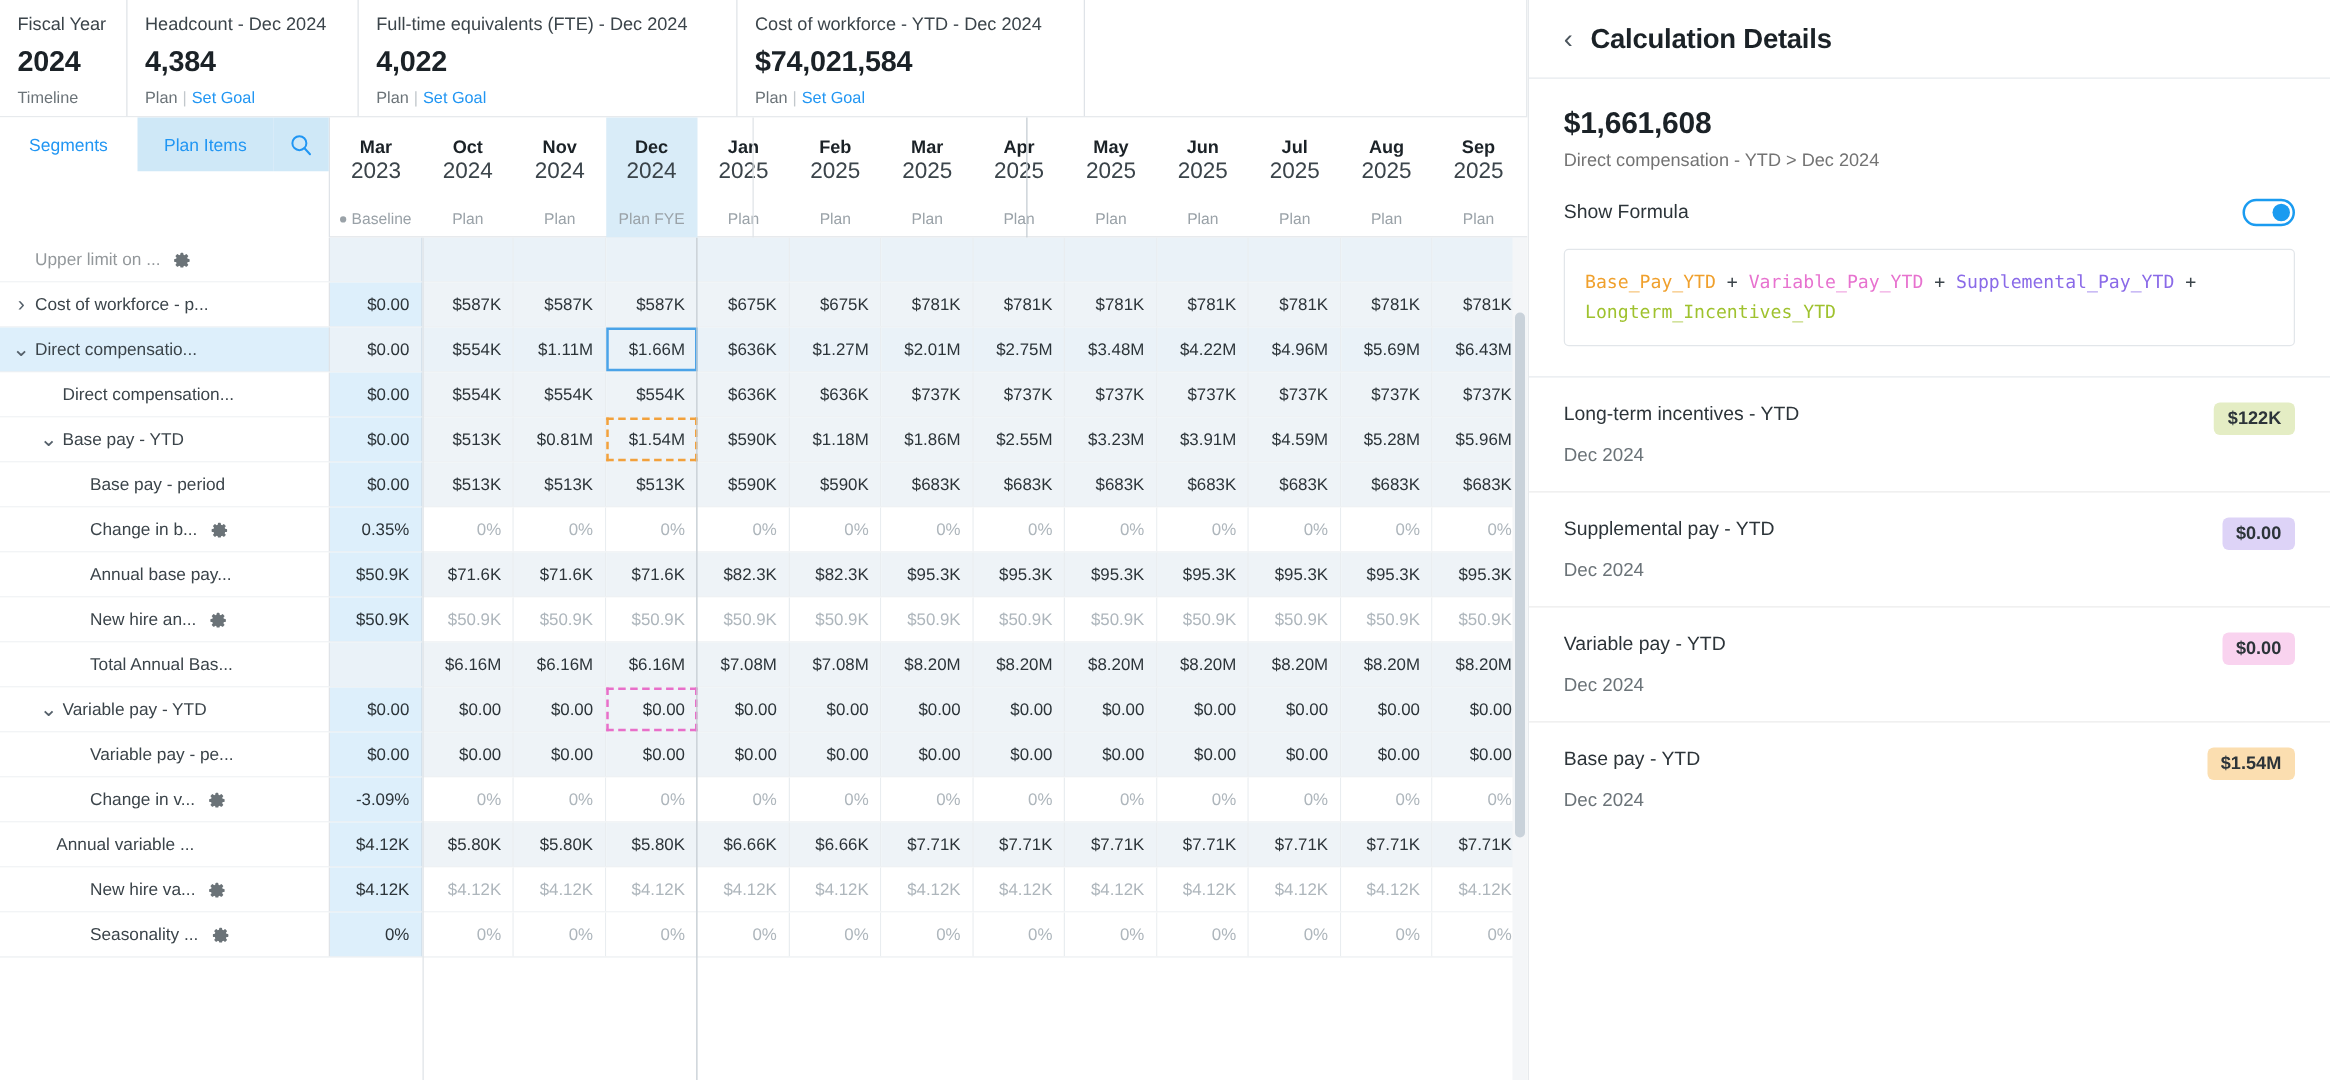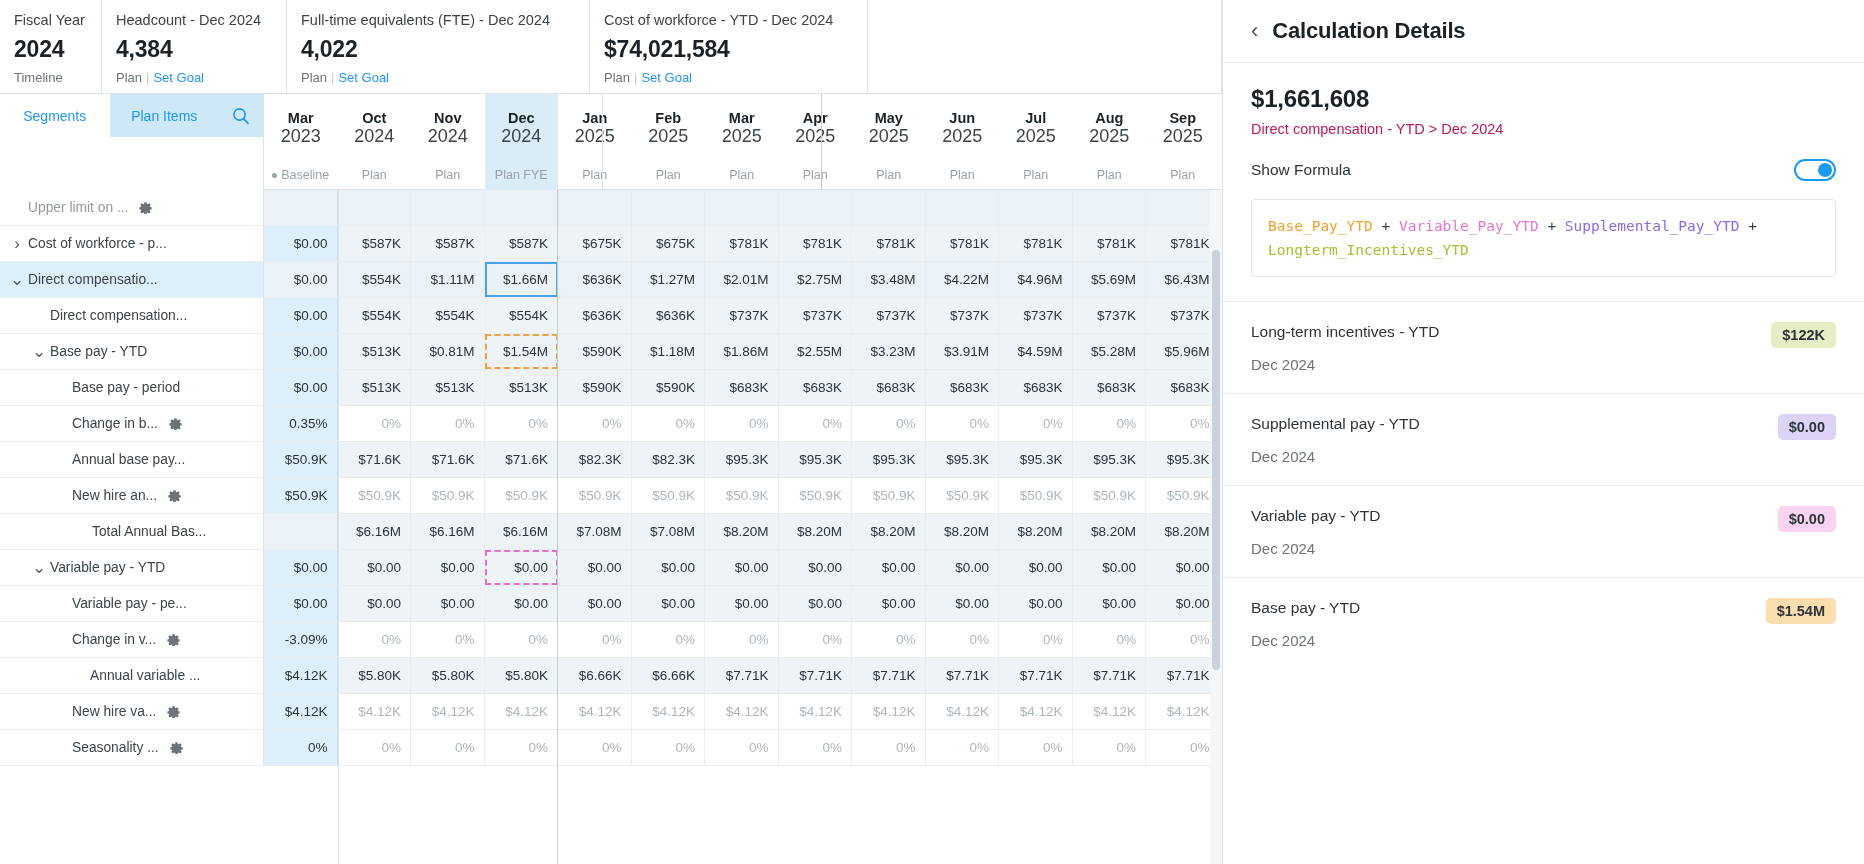--- a/index.html
+++ b/index.html
@@ -80,21 +80,21 @@
   .grid-scroll { position:absolute; right:0; top:190px; width:12px; height:674px; background:#f4f6f8; }
   .grid-scroll .thumb { position:absolute; left:2px; top:60px; width:8px; height:420px; border-radius:4px; background:#c9d2da; }
 
   
   #panel { width:642px; height:864px; background:#fff; border-left:1px solid #dfe3e8; display:flex; flex-direction:column; }
   .panel-head { height:63px; display:flex; align-items:center; padding-left:28px; border-bottom:1px solid #e6eaee; }
   .back-chev { font-size:22px; color:#4b555d; margin-right:14px; cursor:pointer; line-height:1; }
   .panel-title { font-size:22px; font-weight:bold; color:#1b2227; letter-spacing:-0.2px; }
   .panel-body { padding: 22px 28px 0 28px; }
   .calc-value { font-size:24px; font-weight:bold; color:#1b2227; letter-spacing:-0.2px; }
-  .calc-path { font-size:14.5px; color:#be185d; margin-top:8px; }
+  .calc-path { font-size:14.5px; color:#737373; margin-top:8px; }
   .formula-toggle-row { display:flex; align-items:center; justify-content:space-between; margin-top:22px; }
   .formula-toggle-label { font-size:15.5px; color:#2c3439; }
   .toggle { width:42px; height:22px; border-radius:11px; background:#fff; border:2px solid #1a9bf0; position:relative; cursor:pointer; }
   .toggle .knob { position:absolute; right:2px; top:2px; width:14px; height:14px; border-radius:50%; background:#1a9bf0; }
   .formula-box { margin-top:18px; border:1px solid #e2e6ea; border-radius:4px; padding:14px 16px; font-family:"DejaVu Sans Mono", monospace; font-size:14.5px; line-height:24px; }
 
   .panel-list { margin-top:2px; }
   .pl-item { padding:20px 28px 20px 28px; border-top:1px solid #ececec; }
   .pl-item:first-child { border-top:1px solid #e6eaee; margin-top:22px; }
   .pl-row { display:flex; align-items:flex-start; justify-content:space-between; }
@@ -445,21 +445,21 @@
               <div class="cell muted">$50.9K</div>
               <div class="cell muted">$50.9K</div>
               <div class="cell muted">$50.9K</div>
               <div class="cell muted">$50.9K</div>
               <div class="cell muted">$50.9K</div>
               <div class="cell muted">$50.9K</div>
               <div class="cell muted">$50.9K</div>
             </div>
           </div>
           <div class="row">
-            <div class="lbl" style="padding-left: 70px;">
+            <div class="lbl" style="padding-left: 50px;">
               <span class="twisty none">&nbsp;</span>
               <span class="lbl-text">Total Annual Bas...</span>
             </div>
             <div class="cells">
               <div class="cell empty firstcol blank"></div>
               <div class="cell">$6.16M</div>
               <div class="cell">$6.16M</div>
               <div class="cell">$6.16M</div>
               <div class="cell">$7.08M</div>
               <div class="cell">$7.08M</div>
@@ -532,21 +532,21 @@
               <div class="cell muted">0%</div>
               <div class="cell muted">0%</div>
               <div class="cell muted">0%</div>
               <div class="cell muted">0%</div>
               <div class="cell muted">0%</div>
               <div class="cell muted">0%</div>
               <div class="cell muted">0%</div>
             </div>
           </div>
           <div class="row">
-            <div class="lbl" style="padding-left: 68px;">
+            <div class="lbl" style="padding-left: 23px;">
               <span class="twisty none">&nbsp;</span>
               <span class="lbl-text">Annual variable ...</span>
             </div>
             <div class="cells">
               <div class="cell firstcol">$4.12K</div>
               <div class="cell">$5.80K</div>
               <div class="cell">$5.80K</div>
               <div class="cell">$5.80K</div>
               <div class="cell">$6.66K</div>
               <div class="cell">$6.66K</div>

